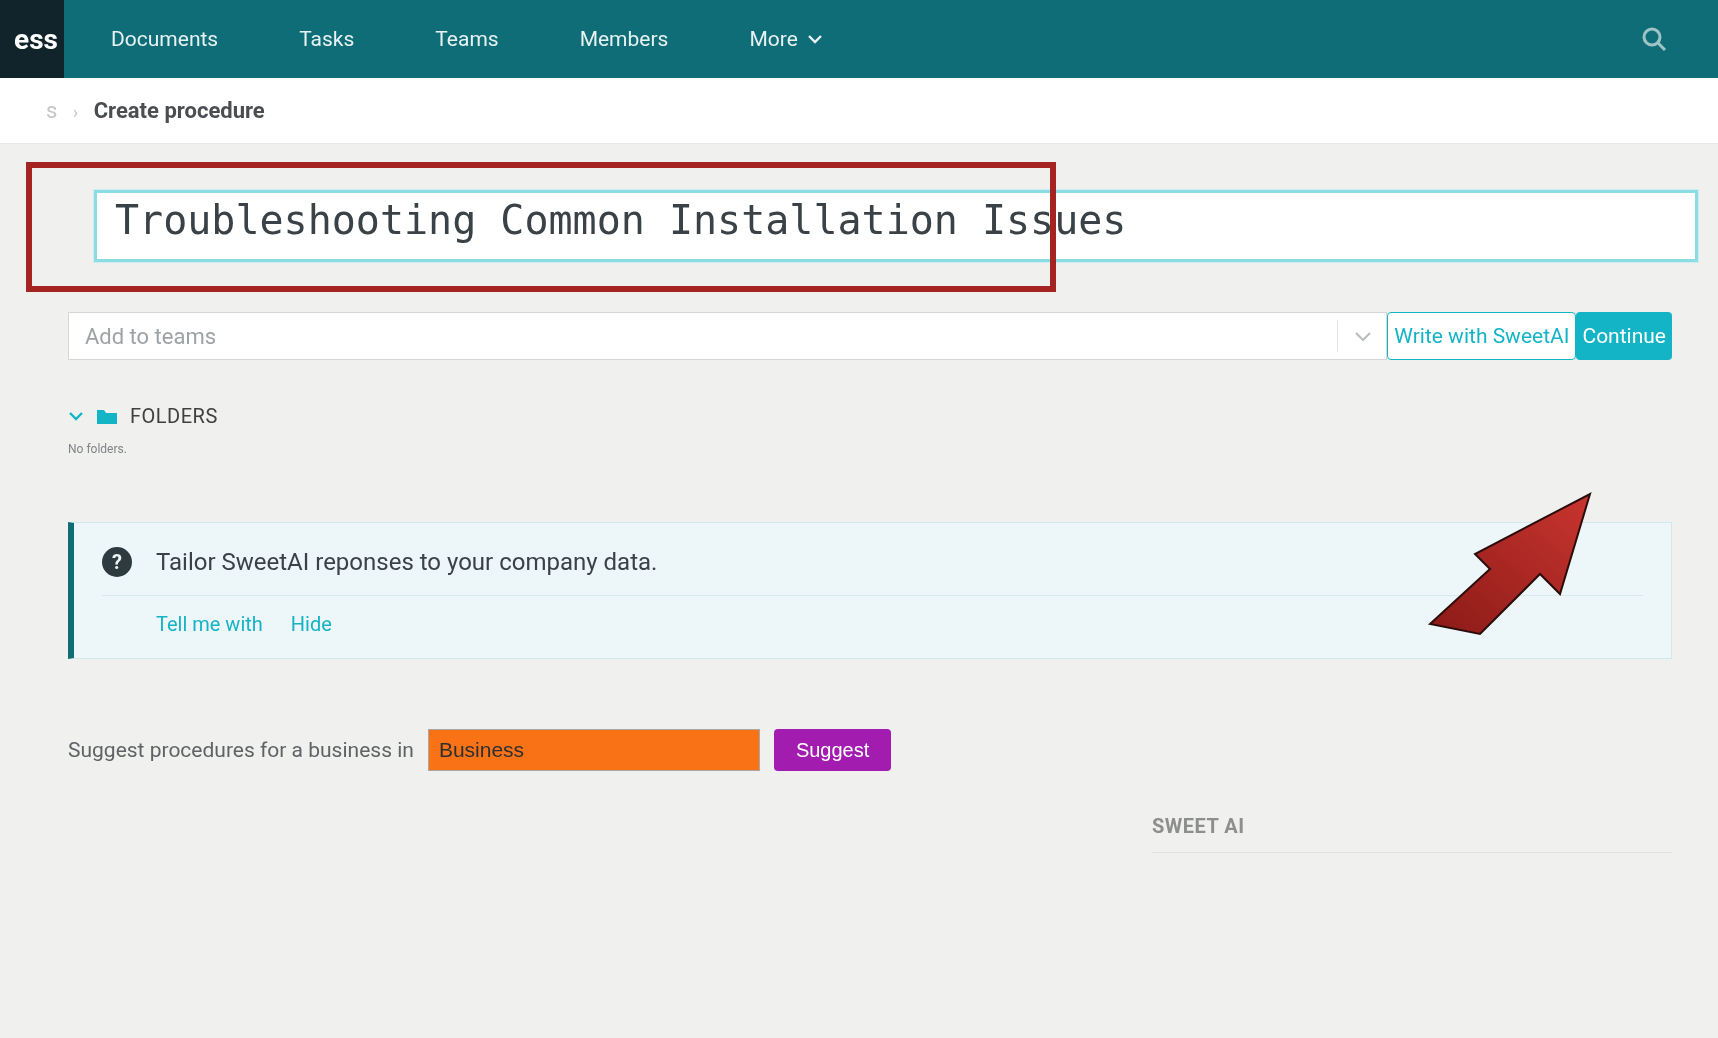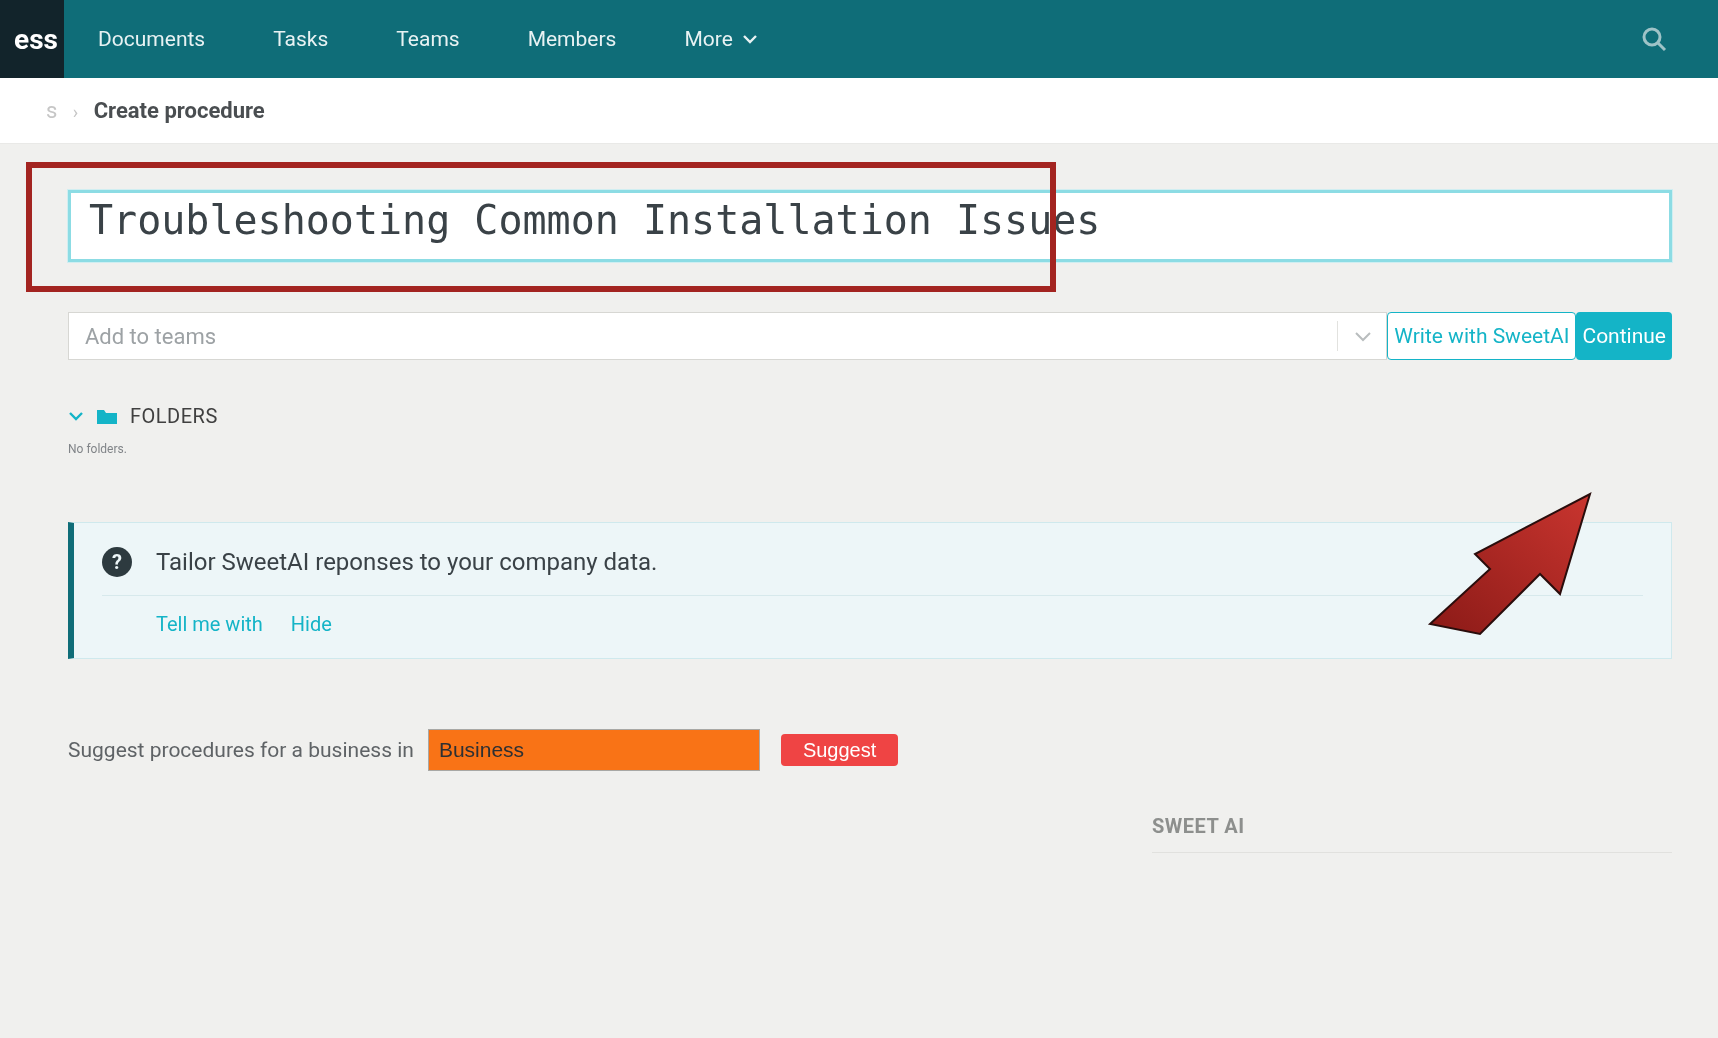--- a/index.html
+++ b/index.html
@@ -14,20 +14,21 @@
 
 
 .topnav {
   background: #0f6d78;
   height: 78px;
   display: flex;
   align-items: center;
   color: #fff;
   font-size: 21px;
   position: relative;
+  gap: 13px;
 }
 .logo-stub {
   background: #12242b;
   height: 78px;
   width: 64px;
   display: flex;
   align-items: center;
   justify-content: flex-end;
   padding-right: 6px;
   font-weight: 700;
@@ -91,20 +92,21 @@
   width: 100%;
   height: 72px;
   background: #fff;
   border: 3px solid #8cdce4;
   outline: 1px solid #d0eef1;
   padding: 4px 18px;
   font-size: 40px;
   font-weight: 400;
   color: #3a4247;
   resize: none;
+  margin-left: 26px;
 }
 
 
 .row2 {
   margin-top: 46px;
   display: flex;
   align-items: stretch;
 }
 .teams-select {
   flex: 1;
@@ -174,21 +176,21 @@
   font-size: 21px; color: #5f6366;
 }
 .suggest-input {
   width: 332px; height: 42px;
   border: 1px solid #a8a8a5;
   background: #f97316;
   padding: 16px 10px;
   font-size: 21px;
   color: #2d3033;
 }
-.btn-suggest { height: 32px; border-radius: 4px; border: none; background: #ef4444; color: #fff; padding: 0 22px; font-size: 20px; cursor: pointer; margin-left: 7px; }
+.btn-suggest { height: 42px; border-radius: 4px; border: none; background: #a21caf; color: #fff; padding: 0 22px; font-size: 20px; cursor: pointer; }
 
 
 .sweet-ai-label {
   position: absolute;
   right: 46px;
   top: 670px;
   width: 520px;
   border-bottom: 1px solid #e1e1de;
   padding-bottom: 14px;
   color: #8d8f8d;

